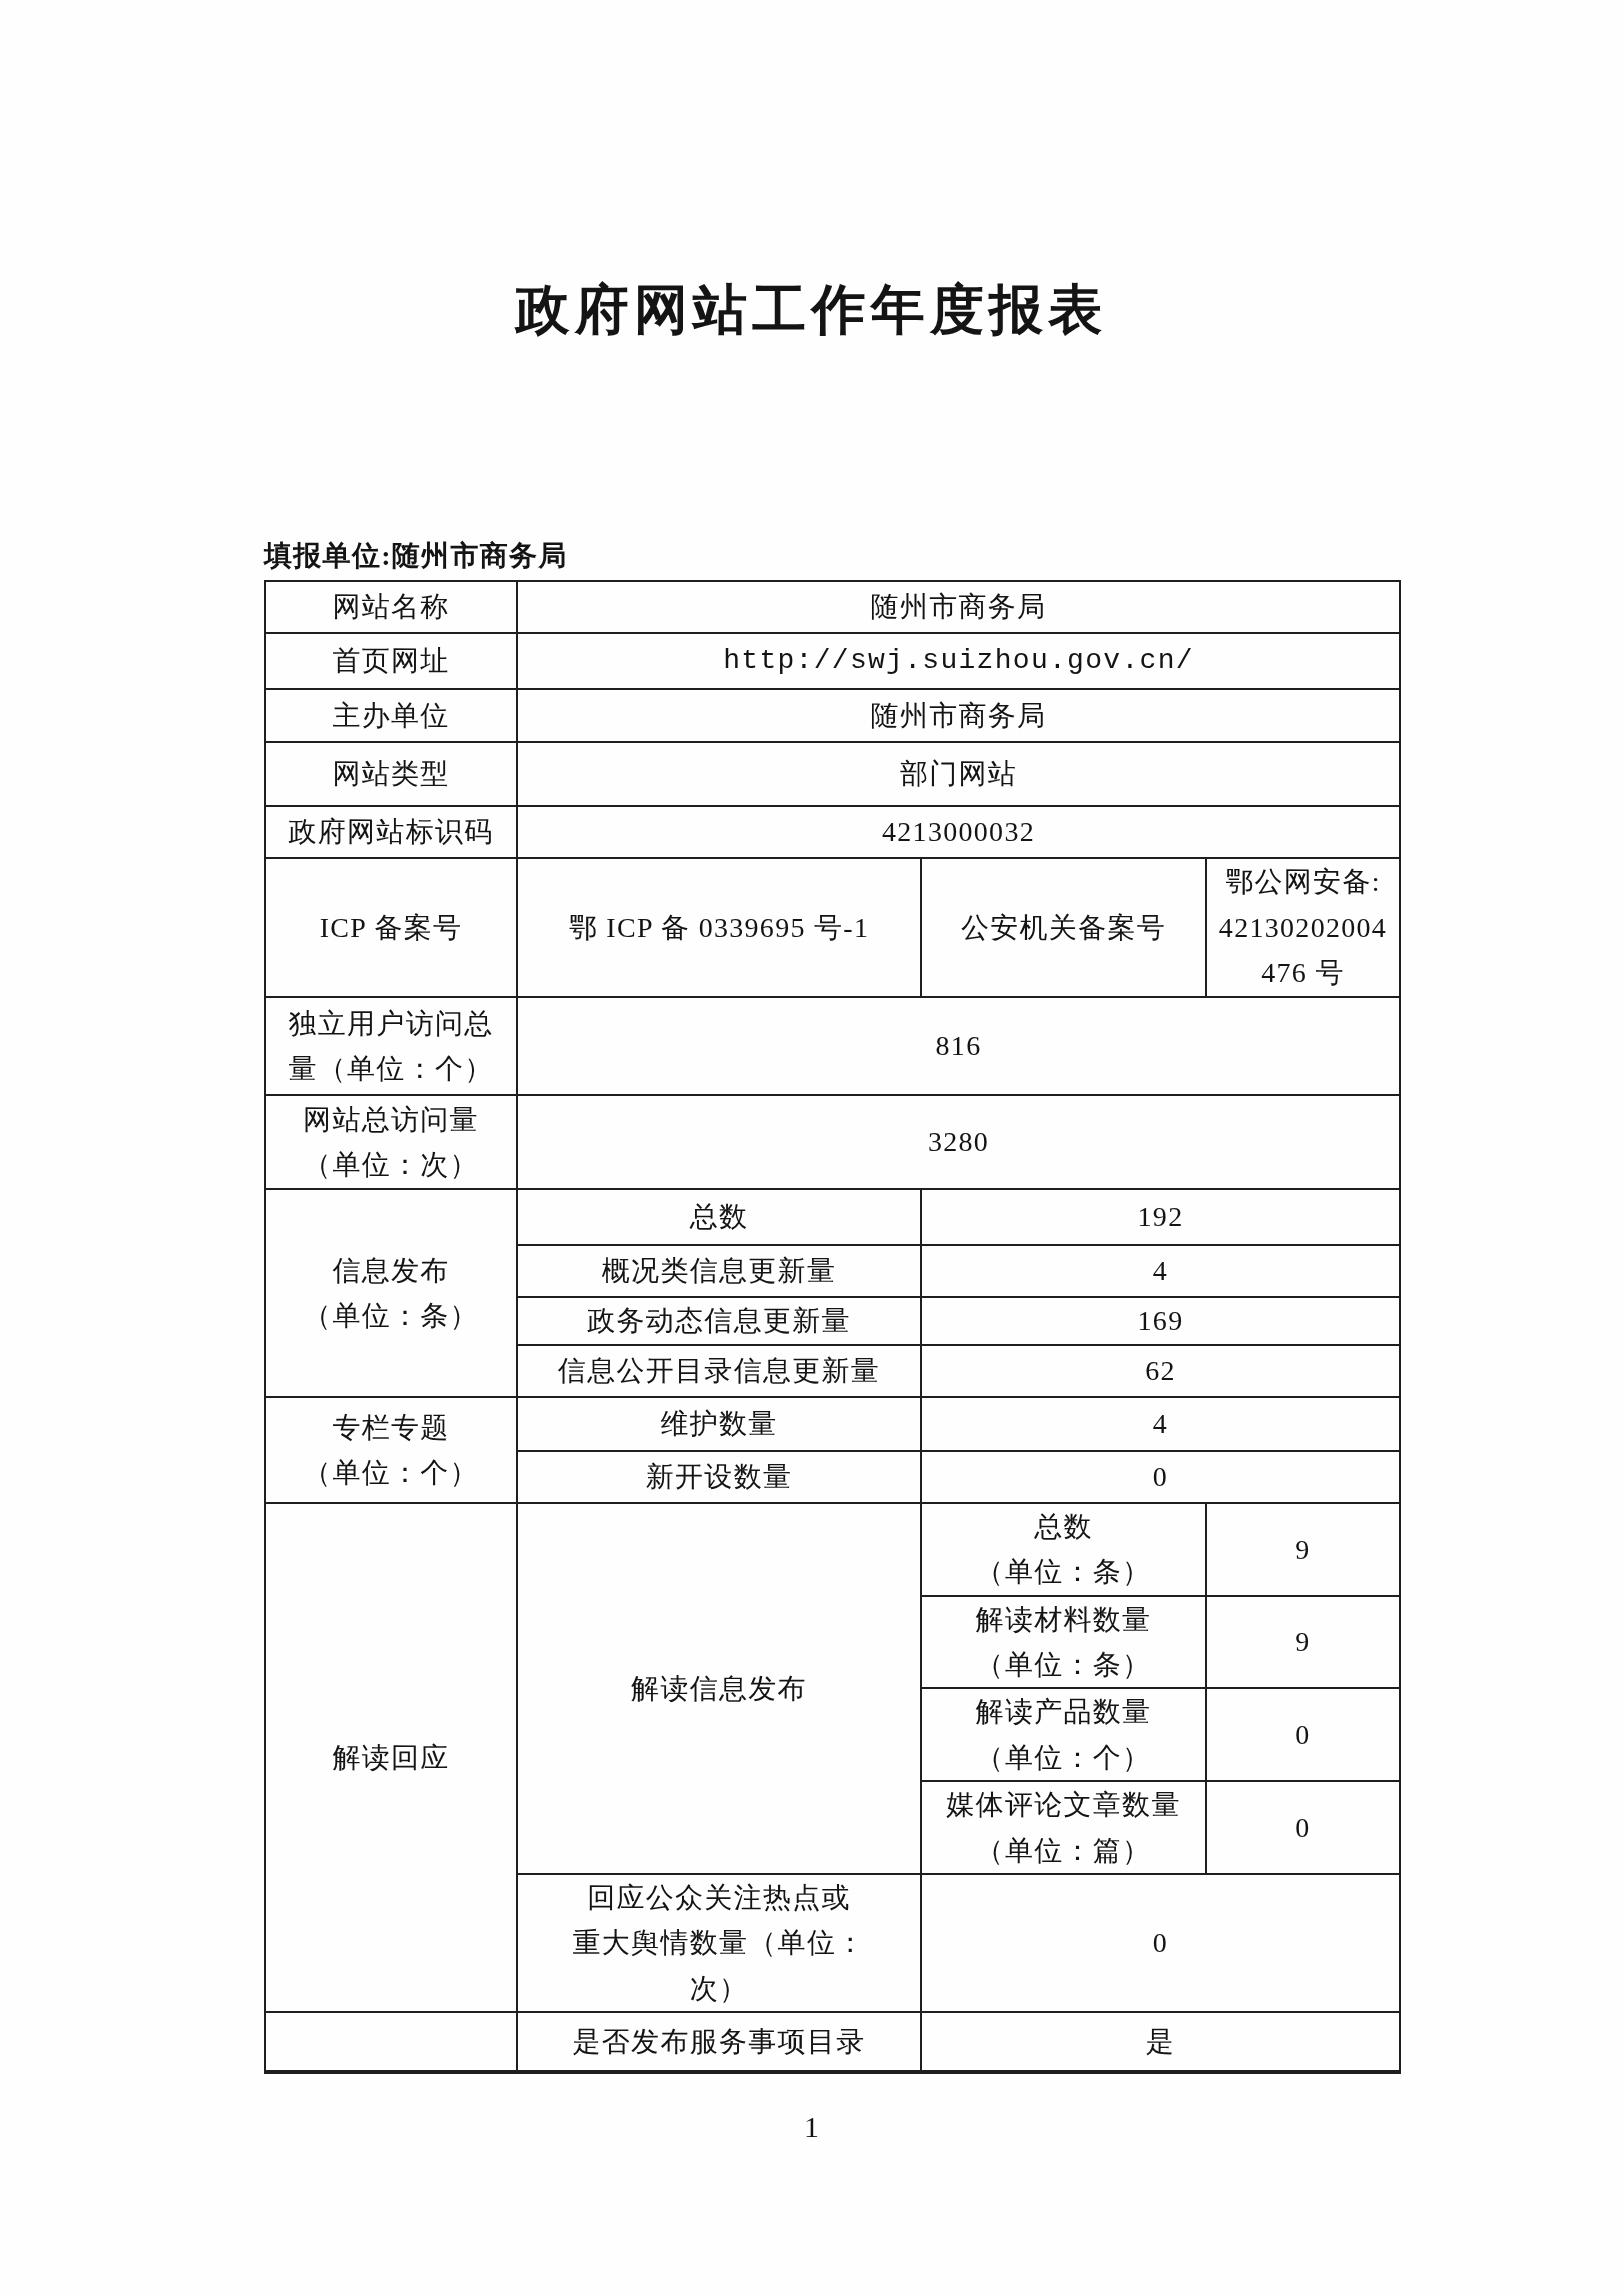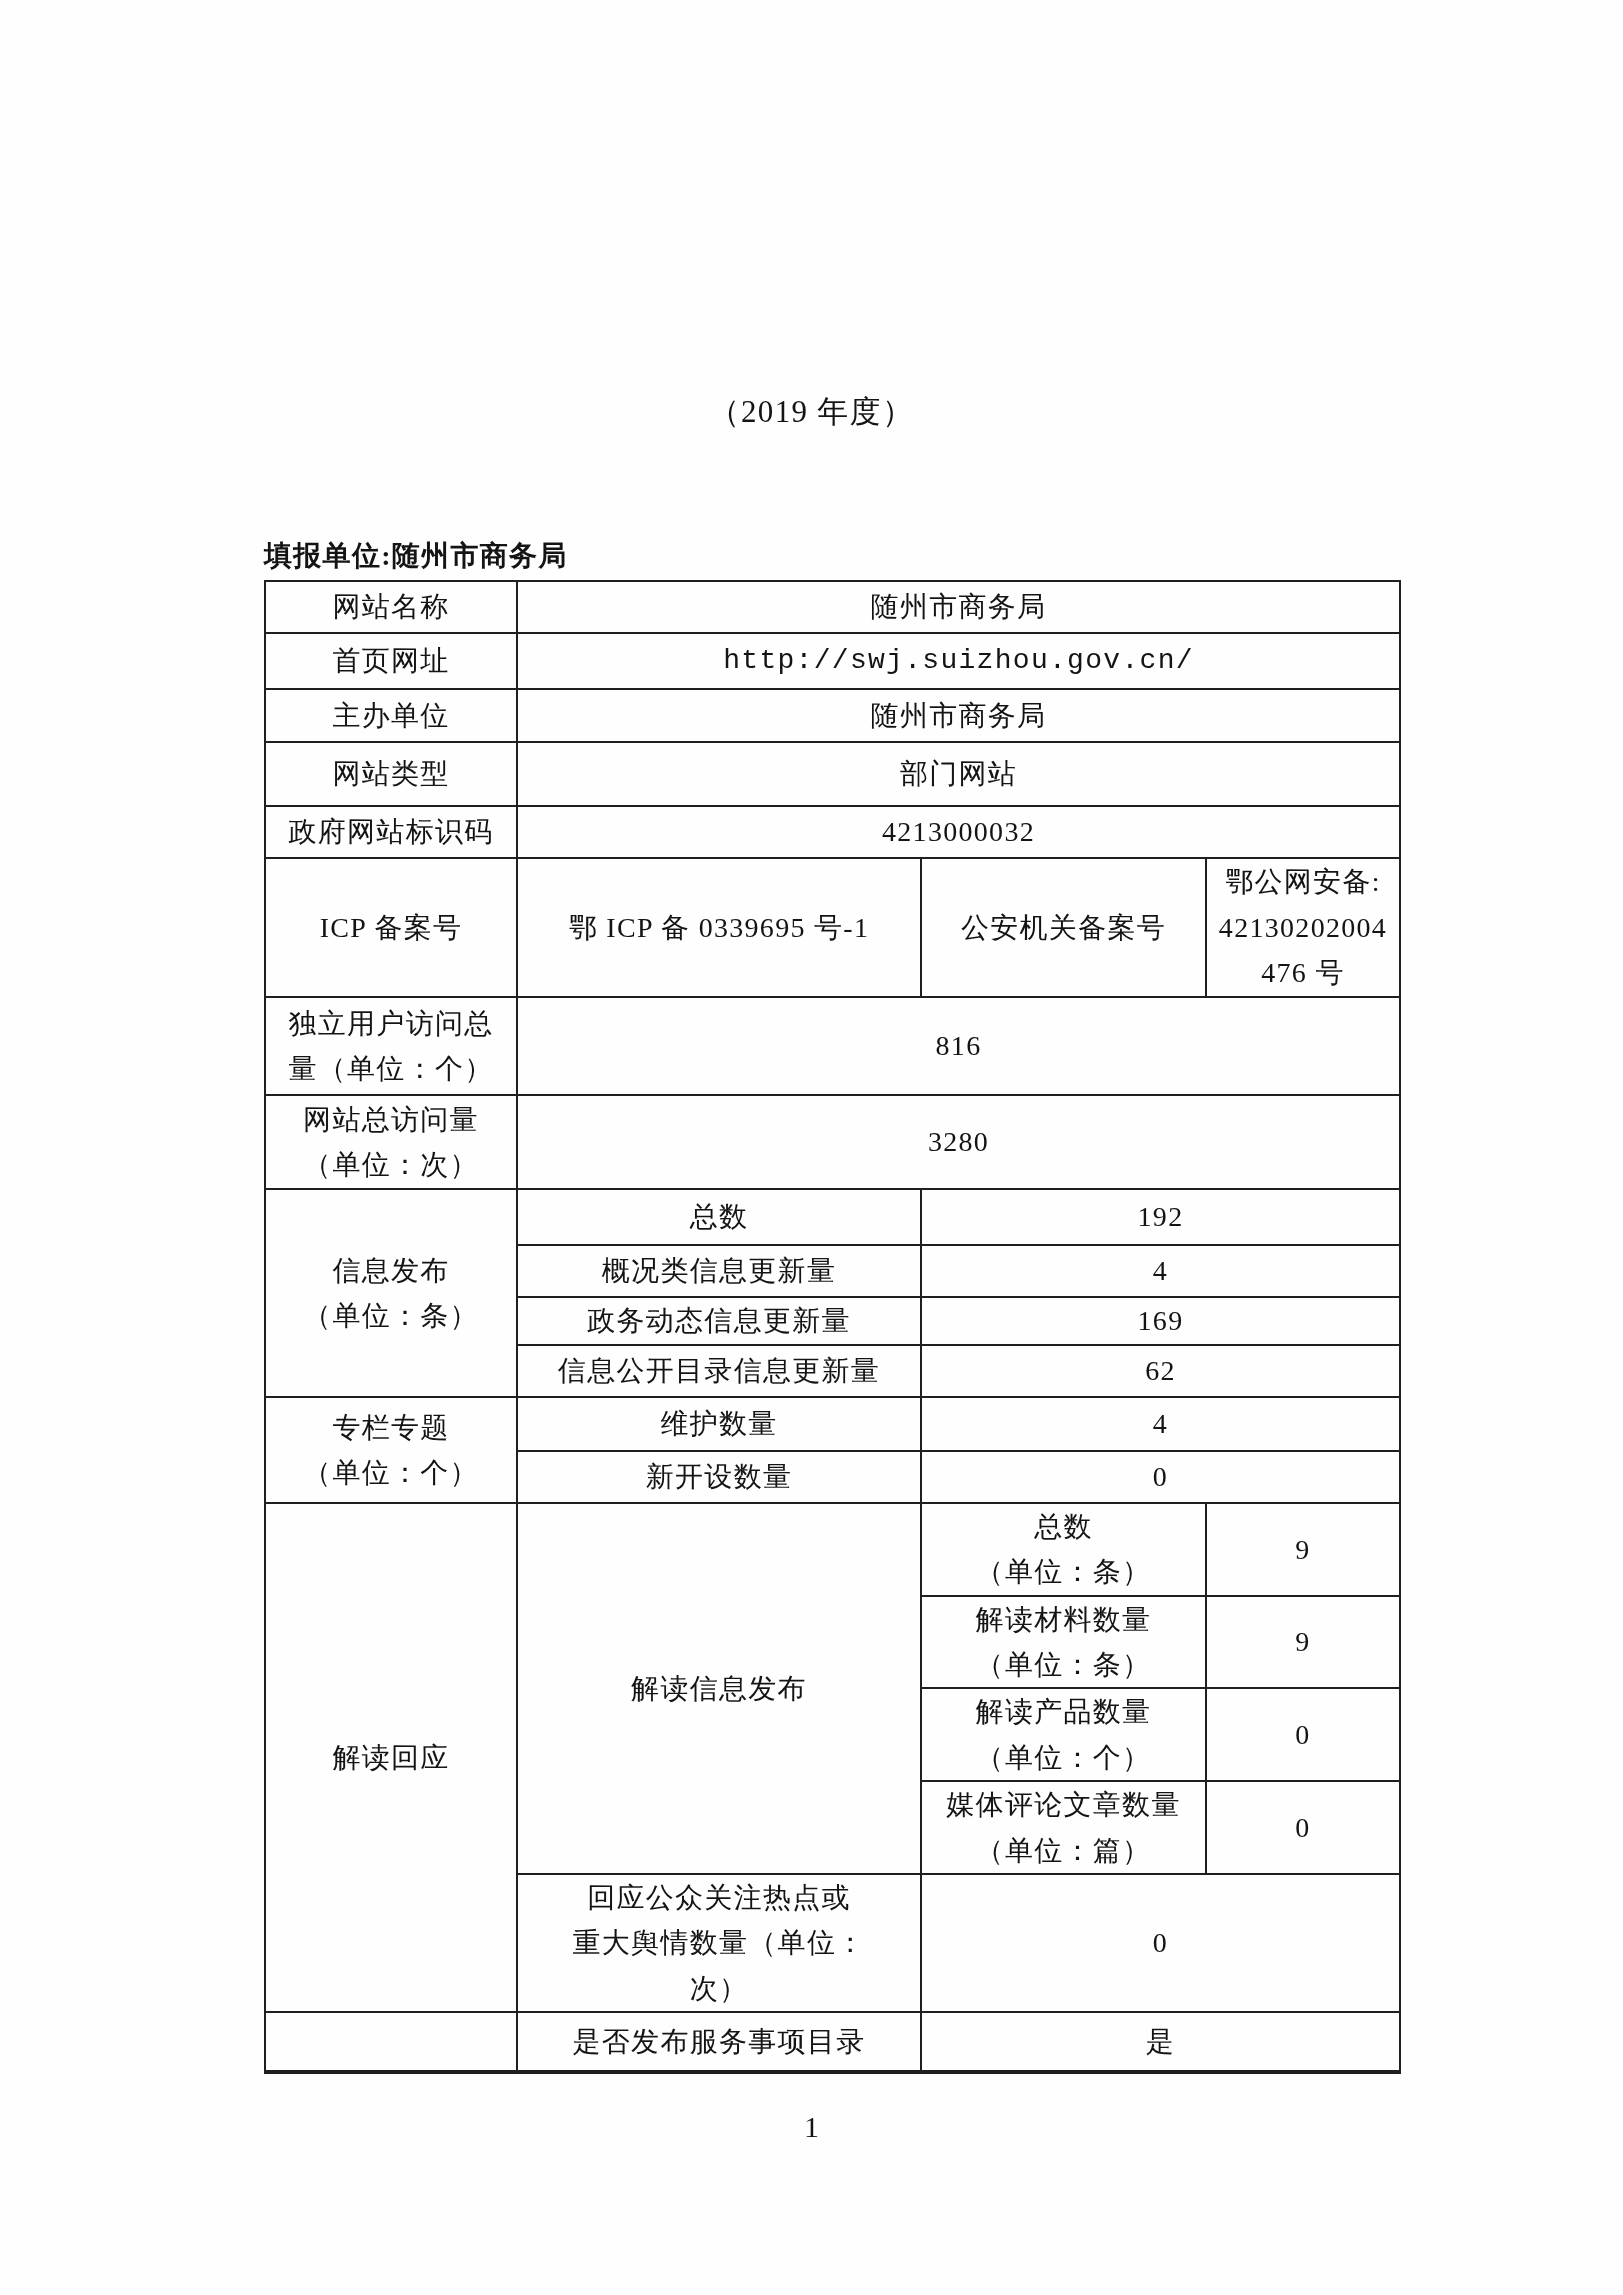--- a/index.html
+++ b/index.html
@@ -72,21 +72,21 @@
     top:2110px;left:0;width:1623px;
     text-align:center;
     font-size:30px;
   }
 </style>
 </head>
 <body>
 
 <div class="page">
 
-  <div class="subtitle">（2019 年度）</div>
+  <div class="title">政府网站工作年度报表</div>
   <div class="unit-line">填报单位:随州市商务局</div>
 
   <table class="form">
     <colgroup>
       <col style="width:252px">
         <col style="width:404px">
         <col style="width:285px">
         <col style="width:194px">
     </colgroup>
     <tbody>

